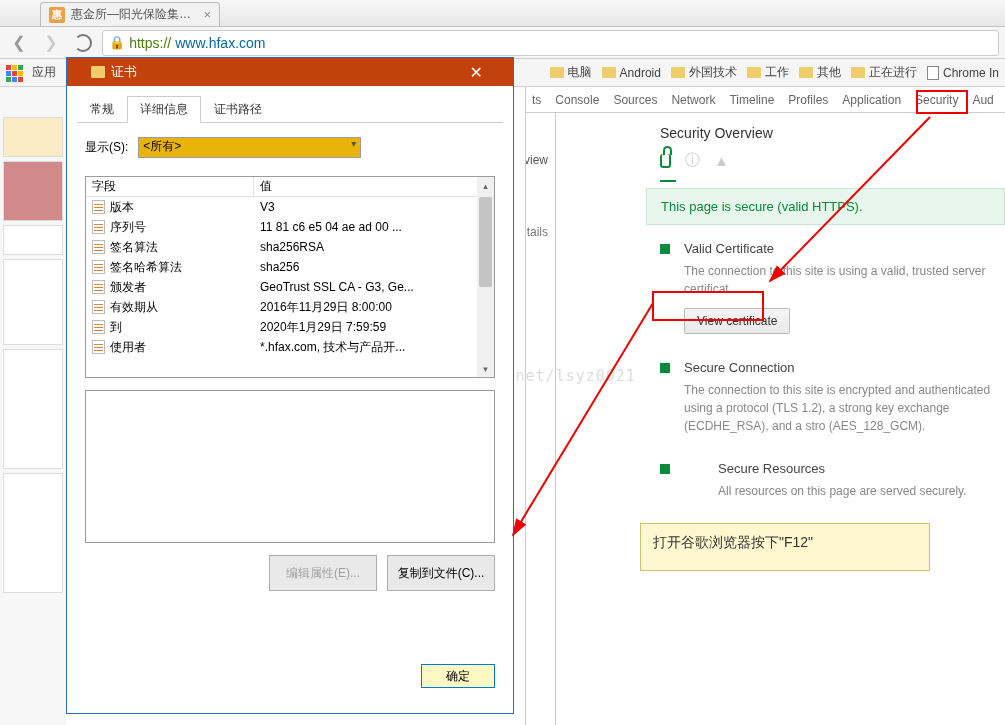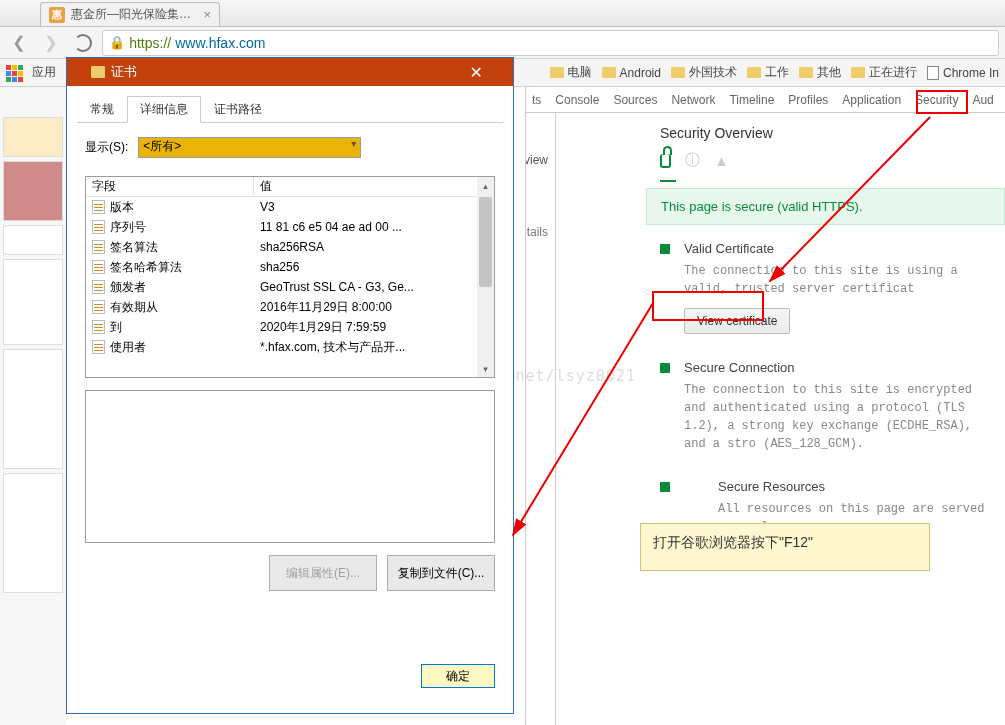--- a/index.html
+++ b/index.html
@@ -28,21 +28,21 @@
   .sec-overview { padding: 12px 14px 4px 14px; font-size: 14px; color: #333; }
   .sec-icons-row { display: flex; align-items: center; gap: 14px; padding: 6px 14px 10px; }
   .sec-lock { width: 11px; height: 14px; border: 2px solid #0a8a3a; border-radius: 3px; position: relative; border-top:none; }
   .sec-lock:before { content:''; position:absolute; top:-8px; left:1px; width:5px; height:7px; border:2px solid #0a8a3a; border-bottom:none; border-radius:5px 5px 0 0; }
   .info-circ, .warn-tri { color: #ccc; font-size: 15px; }
   .sec-underline { height: 2px; background: #0a8a3a; width: 16px; margin-left: 14px; }
   .sec-banner { background: #e8f7ed; border: 1px solid #c7e8d3; margin-top:6px; padding: 10px 14px; color: #0a8a3a; font-size: 13px; display:flex; align-items:center; }
   .sec-section { display:flex; padding: 16px 14px 0 14px; gap: 14px; }
   .sq-green { width: 10px; height: 10px; background: #0a8a3a; margin-top: 3px; flex-shrink:0; }
   .sec-title { font-size: 13px; color: #444; }
-  .sec-desc { font-size: 12px; color: #888; margin-top: 6px; line-height: 1.5; font-family: Liberation Mono, monospace; }
+  .sec-desc { font-size: 12px; color: #888; margin-top: 6px; line-height: 1.5; }
   .view-cert-btn { margin-top: 10px; display:inline-block; padding: 5px 12px; background: linear-gradient(#f6f6f6,#eaeaea); border: 1px solid #bbb; border-radius: 2px; font-size: 12px; color: #333; }
   .annot-box { position:absolute; left:640px; top:436px; width:290px; height:48px; background:#fff7d0; border:1px solid #d4c36e; padding:10px 12px; font-size:14px; color:#333; }
   .red-box { position:absolute; border: 2px solid #e00; }
   .cert-dialog { position:absolute; left:66px; top:-30px; width:448px; height:657px; background:#fff; border:1px solid #2d6cb6; font-size:12px; }
   .cert-titlebar { height: 28px; background: #c2410c; color: #fff; display:flex; align-items:center; padding:0 24px; gap:6px; font-size:13px; }
   .cert-titlebar .sp { flex:1; }
   .close-x { color:#fff; font-size:16px; padding:0 6px; }
   .cert-tabs { display:flex; padding: 10px 10px 0 10px; }
   .cert-tab { padding: 4px 12px; font-size:12px; color:#333; border:1px solid transparent; }
   .cert-tab.active { border:1px solid #ccc; border-bottom:1px solid #fff; background:#fff; position:relative; z-index:2; }

